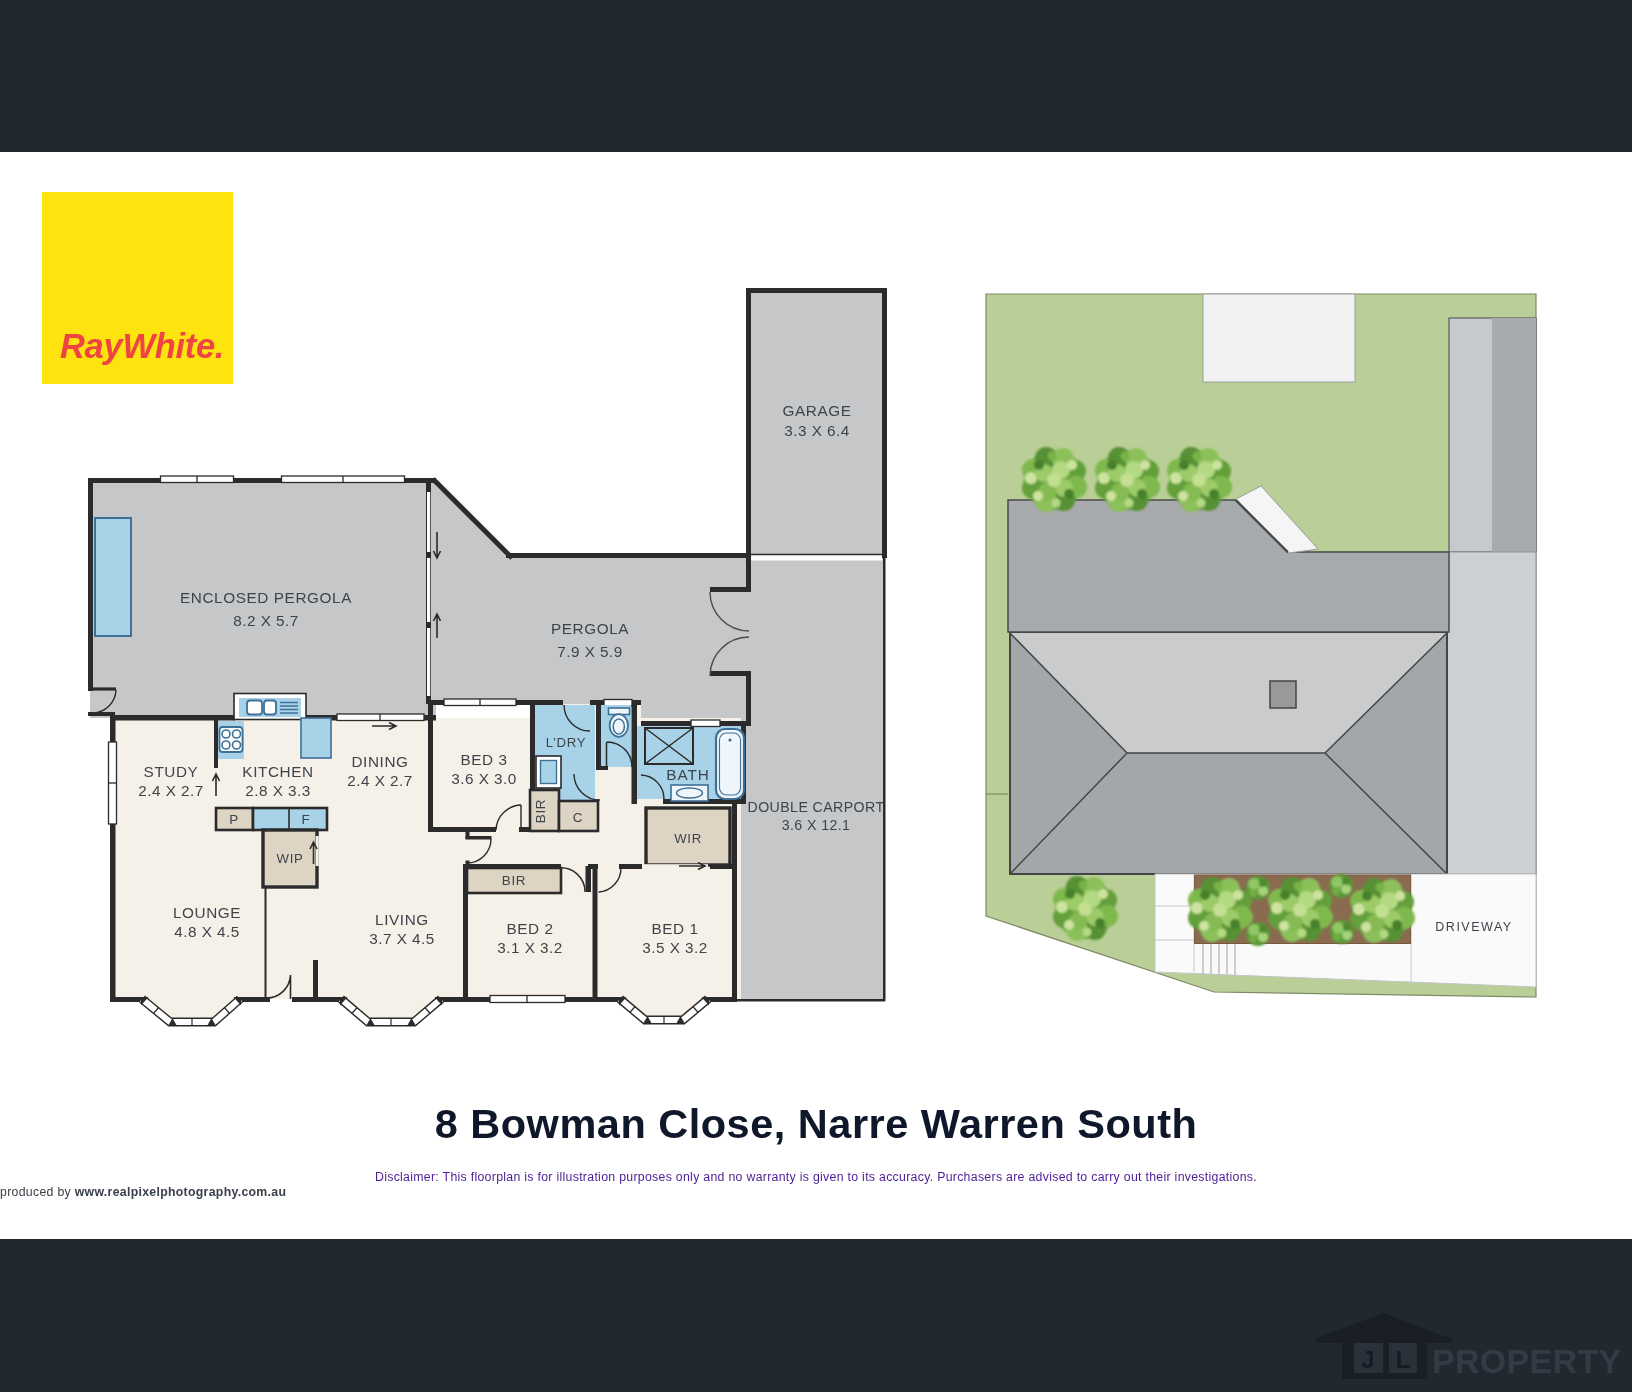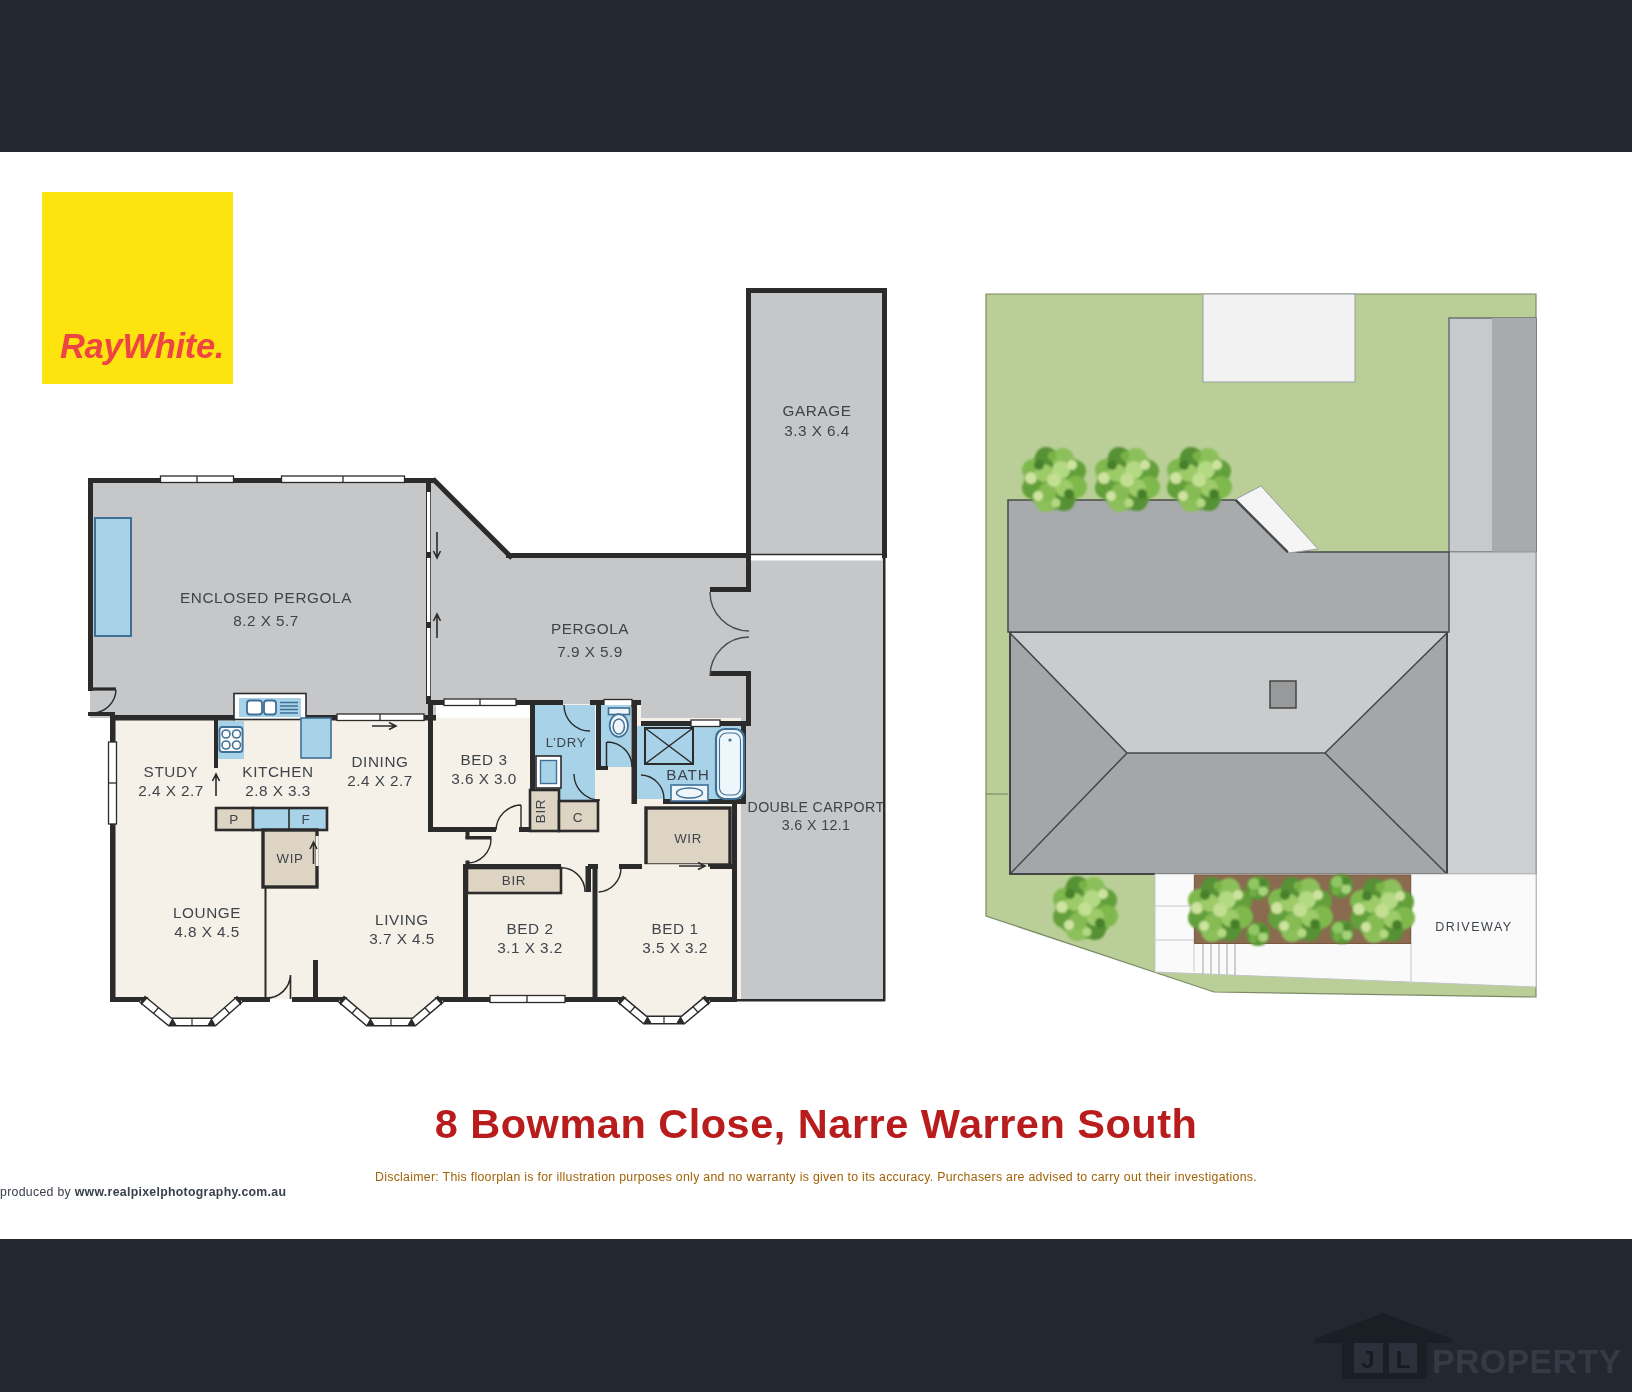--- a/index.html
+++ b/index.html
@@ -10,23 +10,23 @@
 <body>
 
 <div class="abs" style="left:0;top:0;width:1632px;height:152px;background:#222830;"></div>
 
 <div class="abs" style="left:0;top:1239px;width:1632px;height:153px;background:#222830;"></div>
 
 <div class="abs" style="left:42px;top:192px;width:191px;height:192px;background:#fee40e;"></div>
 
 <div class="abs" style="left:60px;top:329px;width:185px;font:italic 700 34.5px/34.5px 'Liberation Sans',sans-serif;color:#ef4444;letter-spacing:-0.3px;">RayWhite.</div>
 
-<div class="abs" style="left:0;top:1100px;width:1632px;text-align:center;font:700 41.5px 'Liberation Sans',sans-serif;color:#b91c1c;letter-spacing:0.5px;">8 Bowman Close, Narre Warren South</div>
-
-<div class="abs" style="left:0;top:1170px;width:1632px;text-align:center;font:400 12.3px 'Liberation Sans',sans-serif;color:#a16207;letter-spacing:0.3px;">Disclaimer: This floorplan is for illustration purposes only and no warranty is given to its accuracy. Purchasers are advised to carry out their investigations.</div>
+<div class="abs" style="left:0;top:1100px;width:1632px;text-align:center;font:700 41.5px 'Liberation Sans',sans-serif;color:#0f172a;letter-spacing:0.5px;">8 Bowman Close, Narre Warren South</div>
+
+<div class="abs" style="left:0;top:1170px;width:1632px;text-align:center;font:400 12.3px 'Liberation Sans',sans-serif;color:#4c1d95;letter-spacing:0.3px;">Disclaimer: This floorplan is for illustration purposes only and no warranty is given to its accuracy. Purchasers are advised to carry out their investigations.</div>
 
 <div class="abs" style="left:0;top:1185px;width:1632px;text-align:left;font:400 12.3px 'Liberation Sans',sans-serif;color:#3a414a;letter-spacing:0.3px;">produced by <b>www.realpixelphotography.com.au</b></div>
 
 <svg class="abs" style="left:1280px;top:1280px;" width="352" height="112" viewBox="0 0 352 112">
 
   <polygon points="103,33 35,59 35,63 172,63 172,59" fill="#1a1f26"></polygon>
   <polygon points="103,33 55,63 152,63" fill="#1a1f26"></polygon>
 
   <rect x="62" y="58" width="85" height="41" fill="#1a1f26"></rect>
 

